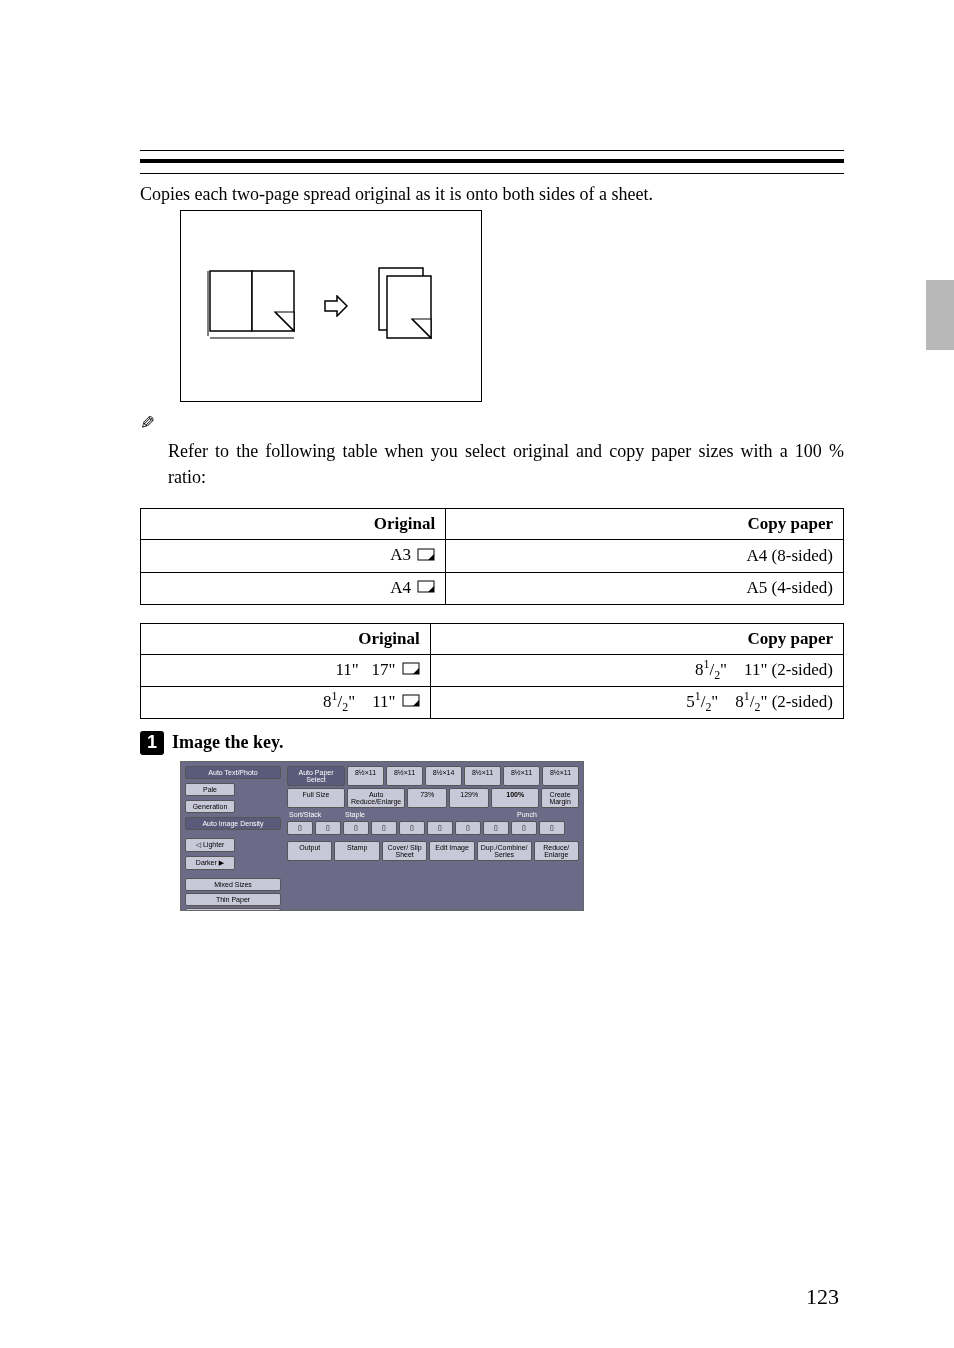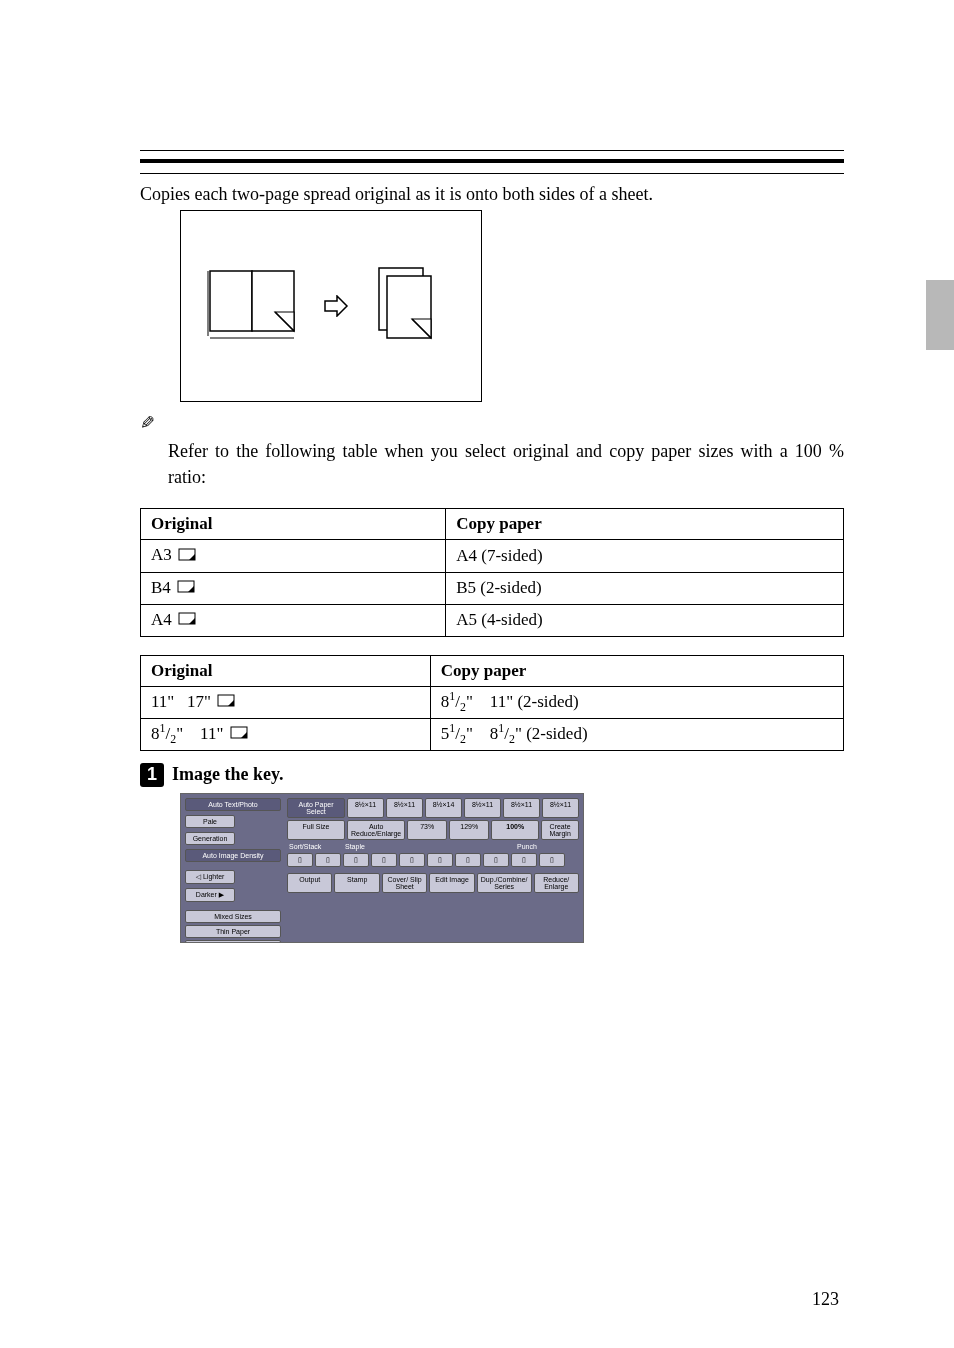--- a/index.html
+++ b/index.html
@@ -70,21 +70,21 @@
   }
   table.sizes {
     border-collapse: collapse;
     width: 100%;
     margin: 18px 0 6px 0;
     font-size: 17px;
   }
   table.sizes td, table.sizes th {
     border: 1px solid #000;
     padding: 5px 10px;
-    text-align: left;
+    text-align: right;
     font-weight: normal;
   }
   table.sizes th {
     font-weight: bold;
   }
   .orient {
     display: inline-block;
     vertical-align: middle;
     margin-left: 2px;
   }
@@ -172,21 +172,21 @@
     color: #fff;
   }
   .ss-cell.tiny {
     flex: 0 0 24px;
     padding: 2px 0;
   }
   .page-num {
     position: absolute;
     bottom: 38px;
     right: 115px;
-    font-size: 18px;
+    font-size: 22px;
   }
   sup, sub {
     font-size: 0.7em;
     line-height: 0;
   }
   .frac {
     white-space: nowrap;
   }
 </style>
 </head>
@@ -239,33 +239,21 @@
     <tr>
       <td>
         <span>A3</span>
         <span class="orient">
           <svg width="18" height="14">
                 <rect x="1" y="1" width="16" height="11" fill="#fff" stroke="#000"></rect>
                 <polygon points="11,12 17,12 17,6" fill="#000"></polygon>
               </svg>
         </span>
       </td>
-      <td>A4 (7-sided)</td>
-    </tr>
-    <tr>
-      <td>
-        <span>B4</span>
-        <span class="orient">
-          <svg width="18" height="14">
-                <rect x="1" y="1" width="16" height="11" fill="#fff" stroke="#000"></rect>
-                <polygon points="11,12 17,12 17,6" fill="#000"></polygon>
-              </svg>
-        </span>
-      </td>
-      <td>B5 (2-sided)</td>
+      <td>A4 (8-sided)</td>
     </tr>
     <tr>
       <td>
         <span>A4</span>
         <span class="orient">
           <svg width="18" height="14">
                 <rect x="1" y="1" width="16" height="11" fill="#fff" stroke="#000"></rect>
                 <polygon points="11,12 17,12 17,6" fill="#000"></polygon>
               </svg>
         </span>

